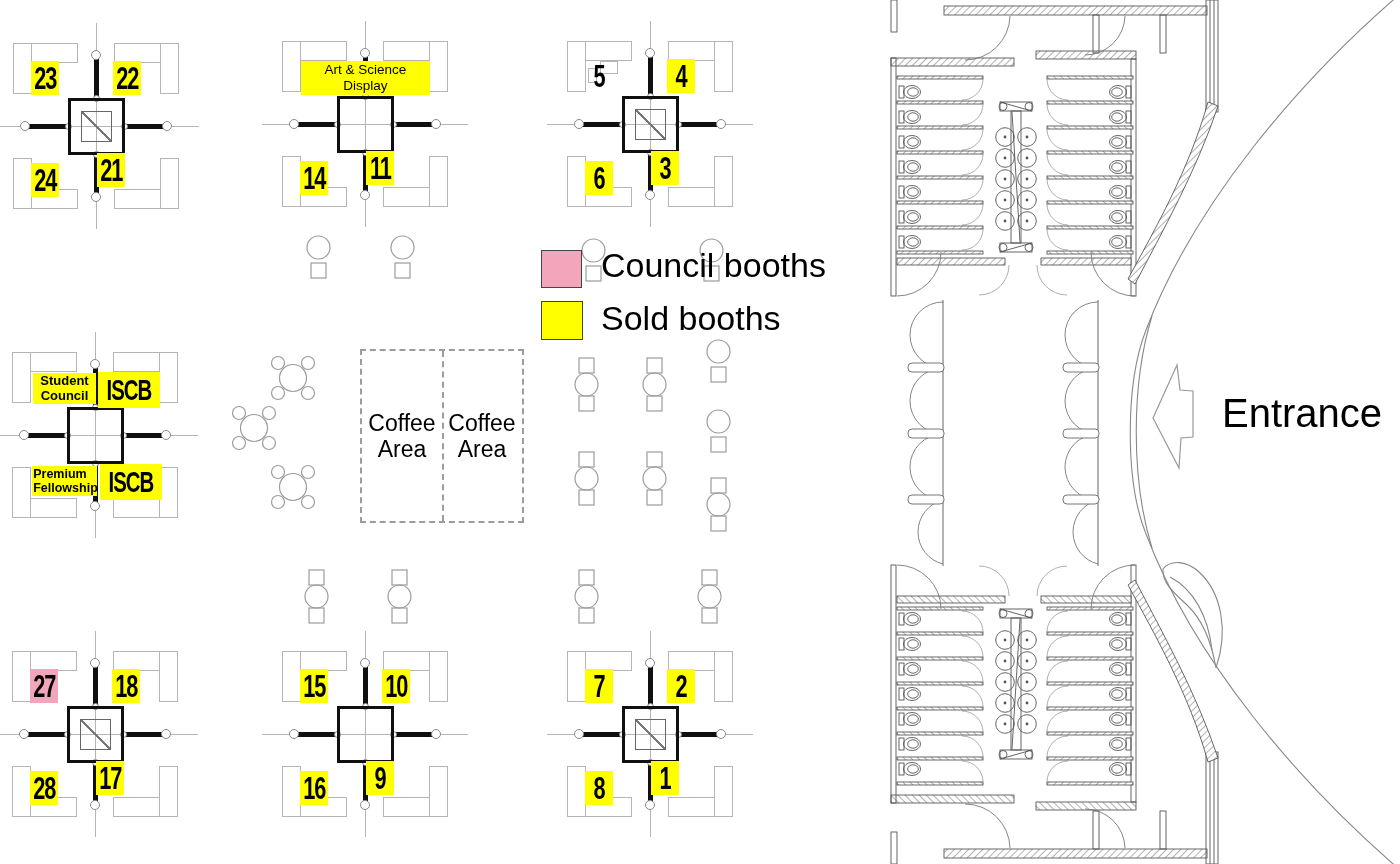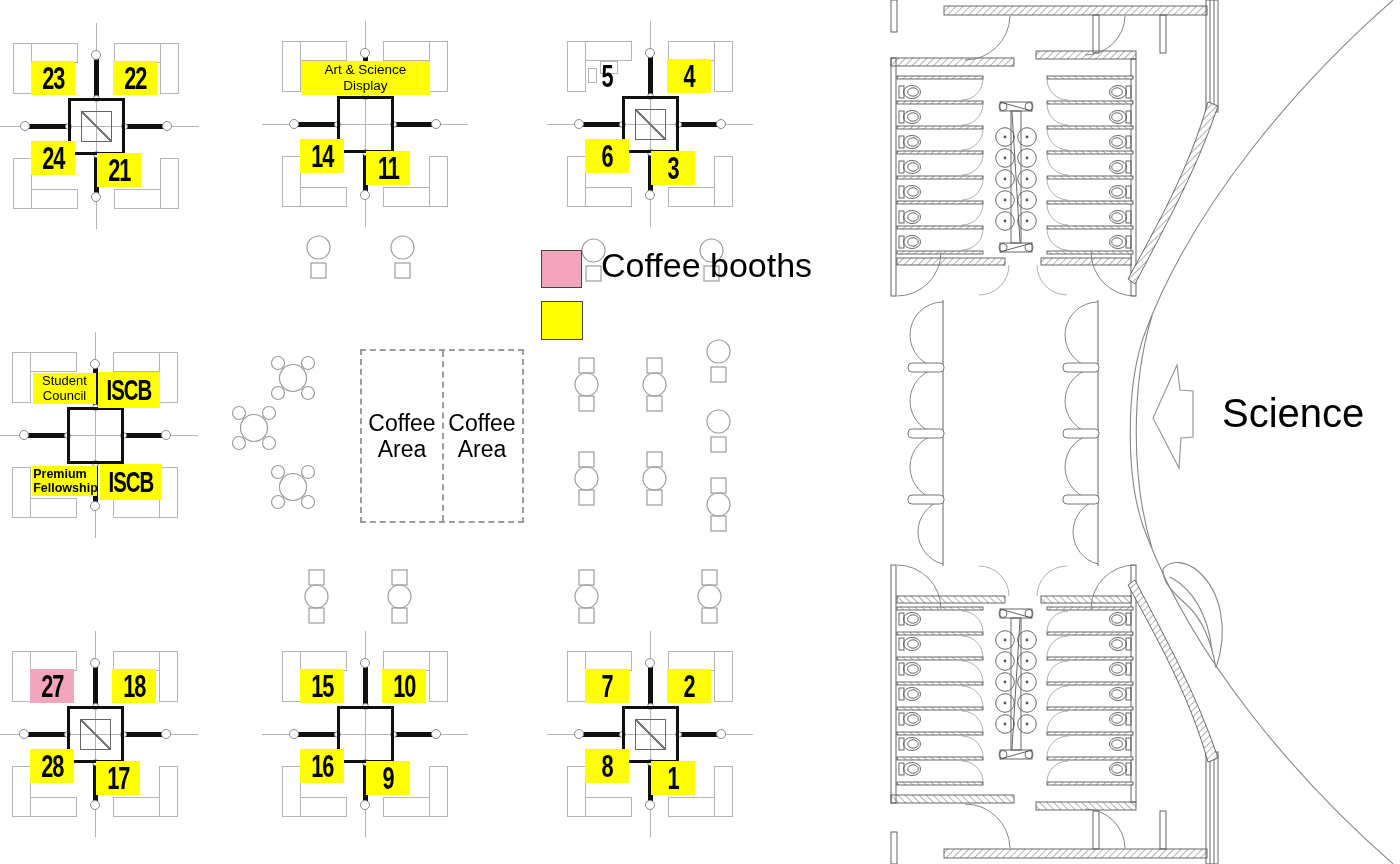--- a/index.html
+++ b/index.html
@@ -12,30 +12,30 @@
   .gh{left:-8px;right:-8px;top:95px;height:1px}
   .gv{top:-8px;bottom:-8px;left:95px;width:1px}
   .tbl{position:absolute;border:1px solid #b5b5b5;background:#fff;box-sizing:border-box;z-index:1}
   .arm{position:absolute;background:#101010;z-index:2}
   .cir{position:absolute;border:1.4px solid #8a8a8a;border-radius:50%;background:#fff;box-sizing:border-box;z-index:2}
   .c10{width:10px;height:10px}
   .c7{width:7px;height:7px}
   .csq{position:absolute;left:67px;top:67px;width:57px;height:57px;border:3.5px solid #101010;box-sizing:border-box;z-index:2}
   .isq{position:absolute;left:80px;top:80px;width:31px;height:31px;border:1.6px solid #666;box-sizing:border-box;z-index:2;
        background:linear-gradient(to top right,transparent 47.5%,#777 47.5%,#777 52.5%,transparent 52.5%)}
-  .booth{position:absolute;width:44px;height:34px;display:flex;align-items:center;justify-content:center;z-index:3}
+  .booth{position:absolute;width:28px;height:34px;display:flex;align-items:center;justify-content:center;z-index:3}
   .booth[data-status="sold"],.banner[data-status="sold"]{background:#ffff00}
   .booth[data-status="premium"],.banner[data-status="premium"]{background:#f3a5bb}
-  .b-tl{left:30px;top:30px}.b-tr{left:112px;top:30px}.b-bl{left:30px;top:110px}.b-br{left:96px;top:122px}
+  .b-tl{left:30px;top:30px}.b-tr{left:112px;top:30px}.b-bl{left:30px;top:132px}.b-br{left:96px;top:122px}
   .num{font-weight:bold;font-size:32px;line-height:1;letter-spacing:-1.5px;transform:scaleX(.68)}
   .banner{position:absolute;left:31px;top:32px;width:129px;height:34px;z-index:4;display:flex;align-items:center;justify-content:center;
           font-size:13.5px;line-height:16px;text-align:center}
   .b-sc{left:33px;top:33px;width:63px;height:31px}
   .b-tf{left:32px;top:126px;width:65px;height:30px}
-  .small-label{font-weight:normal;font-size:13px;line-height:14.5px;text-align:center}
+  .small-label{font-weight:bold;font-size:13px;line-height:14.5px;text-align:center}
   .tf-label{font-weight:bold;font-size:12.5px;line-height:14px;text-align:left;width:100%;padding-left:2px}
   .b-iscb-t{left:98px;top:32px;width:62px;height:36px}
   .b-iscb-b{left:100px;top:124px;width:62px;height:36px}
   .iscb{font-size:30px}
 
   
   .coffee{position:absolute;border:2px dashed #9c9c9c;box-sizing:border-box}
   .coffee-div{position:absolute;left:50%;top:0;bottom:0;width:0;border-left:2px dashed #9c9c9c}
   .coffee-label{position:absolute;top:50%;transform:translateY(-50%);width:80px;text-align:center;font-size:23px;line-height:26px}
 
@@ -380,22 +380,23 @@
       <div class="isq"></div>
     </div>
 
   <div class="coffee" style="left:360px;top:349px;width:164px;height:174px">
     <div class="coffee-div"></div>
     <div class="coffee-label" style="left:0">Coffee Area</div>
     <div class="coffee-label" style="right:0">Coffee Area</div>
   </div>
 
   <div class="lg-swatch" style="left: 541px; top: 250px; width: 41px; height: 38px; background: rgb(243, 165, 187);"></div>
-  <div class="lg-label" style="left:601px;top:246px">Coffee booths</div>
+  <div class="lg-label" style="left:601px;top:246px">Council booths</div>
   <div class="lg-swatch" style="left: 541px; top: 301px; width: 42px; height: 39px; background: rgb(255, 255, 0);"></div>
+  <div class="lg-label" style="left:601px;top:299px">Sold booths</div>
 
   <svg id="floorplan" width="524" height="864" viewBox="876 0 524 864">
     <defs>
       <pattern id="ha" width="5" height="5" patternUnits="userSpaceOnUse" patternTransform="rotate(45)">
         <rect width="5" height="5" fill="#fff"></rect>
         <line x1="0" y1="0" x2="0" y2="5" stroke="#666" stroke-width="1"></line>
       </pattern>
       <g id="toi">
         <rect class="fx" x="0" y="-6" width="5" height="12"></rect>
         <ellipse class="fx" cx="13" cy="0" rx="8.5" ry="6.5"></ellipse>
@@ -516,15 +517,15 @@
     </g>
 
     <g>
       <path class="cv" d="M1163,569 C1171,559 1187,561 1199,572 C1221,592 1229,630 1216,668 C1212,645 1203,620 1187,605 C1174,593 1162,583 1163,569 Z"></path>
       <path class="cv" d="M1170,577 C1193,589 1208,615 1212,650"></path>
     </g>
 
     <polygon fill="#fff" stroke="#999" stroke-width="1.2" points="1153,418 1177,365 1180,390 1193,391 1193,437 1181,438 1179,468"></polygon>
   </svg>
 
-  <div class="entrance-label" style="left:1222px;top:391px">Science</div>
+  <div class="entrance-label" style="left:1222px;top:391px">Entrance</div>
 
 </div>
 
 </body></html>

